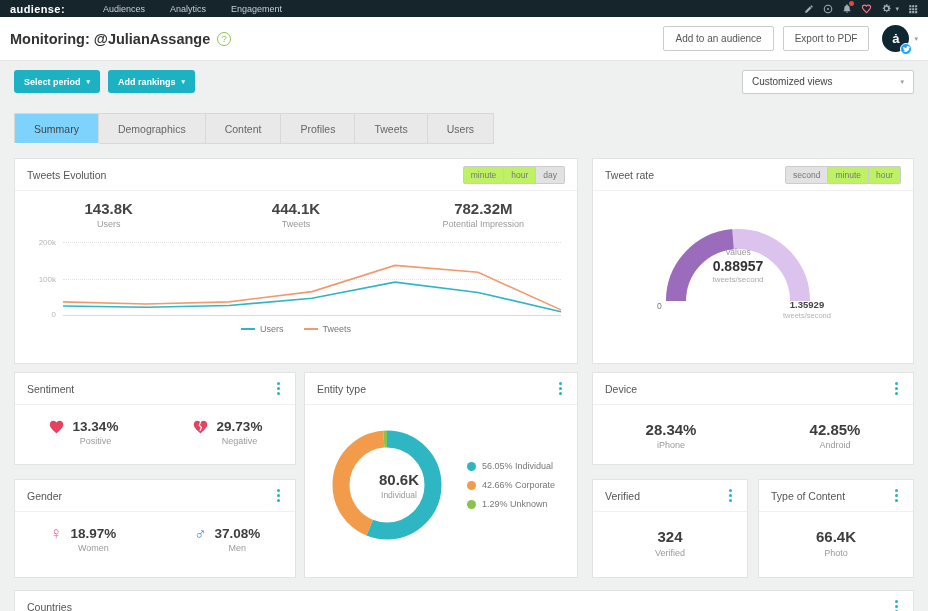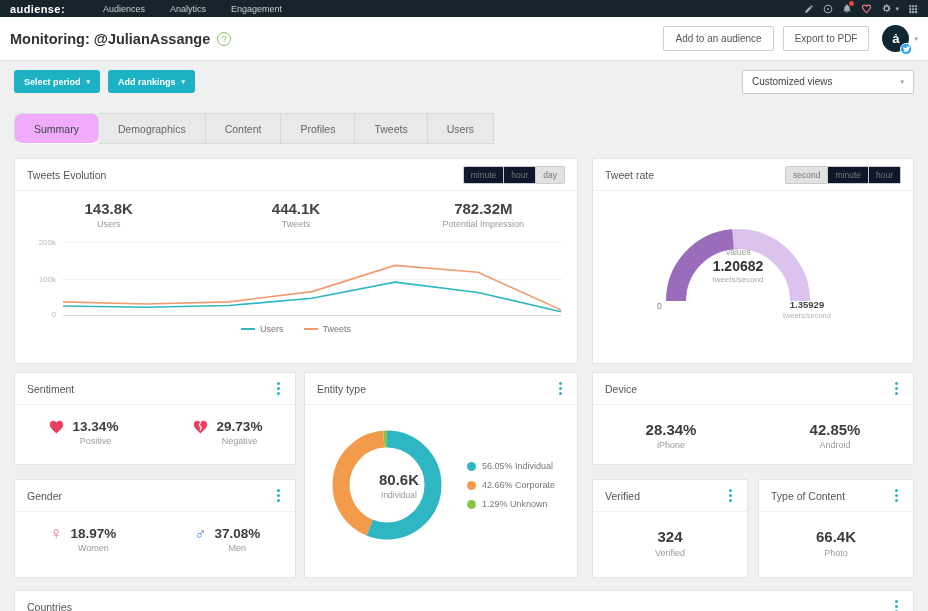--- a/index.html
+++ b/index.html
@@ -41,32 +41,32 @@
   .btn-teal .small-caret { color:#d9f4f7; }
   .views-select { margin-left:auto; width:172px; height:24px; background:#fff; border:1px solid #ccc; border-radius:2px;
                   display:flex; align-items:center; padding:0 9px; font-size:10px; color:#444; cursor:pointer; }
   .views-select .small-caret { margin-left:auto; }
 
   
   .tabs { position:absolute; top:113px; left:14px; display:flex; }
   .tab { height:31px; padding:0 19px; display:flex; align-items:center; font-size:10.5px; color:#666;
          background:#e9e9e9; border:1px solid #d8d8d8; border-left-width:0; cursor:pointer; }
   .tab:first-child { border-left-width:1px; }
-  .tab.active { background:#f0abfc; border-bottom-color:#fff; color:#444;border-radius:8px; }
+  .tab.active { background:#7dd3fc; border-bottom-color:#fff; color:#444; }
 
   
   .card { position:absolute; background:#fff; border:1px solid #e3e3e3; }
   .card-head { height:32px; display:flex; align-items:center; padding:0 12px; font-size:10.5px; color:#555;
                border-bottom:1px solid #f0f0f0; }
   .kebab { margin-left:auto; display:flex; flex-direction:column; gap:2px; padding:3px; cursor:pointer; }
   .kebab i { width:3px; height:3px; border-radius:50%; background:#27b2c4; display:block; }
 
   .toggles { margin-left:auto; display:flex; }
   .toggle { font-size:8.5px; color:#777; border:1px solid #ccc; border-left-width:0; padding:3px 7px;
-            background:#0f172a; cursor:pointer; }
+            background:#bef264; cursor:pointer; }
   .toggle:first-child { border-left-width:1px; border-radius:2px 0 0 2px; }
   .toggle:last-child { border-radius:0 2px 2px 0; }
   .toggle.active { background:#e2e2e2; }
 
   
   #card-evo { left:14px; top:158px; width:564px; height:206px; }
   .stats { display:flex; margin-top:9px; }
   .stat { flex:1; text-align:center; }
   .stat .v { font-size:15px; font-weight:bold; color:#444; }
   .stat .l { font-size:9px; color:#9a9a9a; margin-top:2px; }
@@ -269,21 +269,21 @@
         <span class="toggle">minute</span>
         <span class="toggle">hour</span>
       </span>
     </div>
     <div class="gauge-wrap">
       <svg id="gauge-svg" width="210" height="106" viewBox="0 0 210 106">
           <path d="M 43 96 A 62 62 0 0 1 167 96" fill="none" stroke="#dcc3ee" stroke-width="20"></path>
           <path d="M 43 96 A 62 62 0 0 1 167 96" fill="none" stroke="#9a6cbb" stroke-width="20" stroke-dasharray="92.07 214.78"></path>
         </svg>
       <div class="g-center g-label">Values</div>
-      <div class="g-center g-value">1.20682</div>
+      <div class="g-center g-value">0.88957</div>
       <div class="g-center g-unit">tweets/second</div>
       <div class="g-min">0</div>
       <div class="g-max">
         <div class="v">1.35929</div>
         <div class="u">tweets/second</div>
       </div>
     </div>
   </section>
 
   <section class="card" id="card-sentiment">

